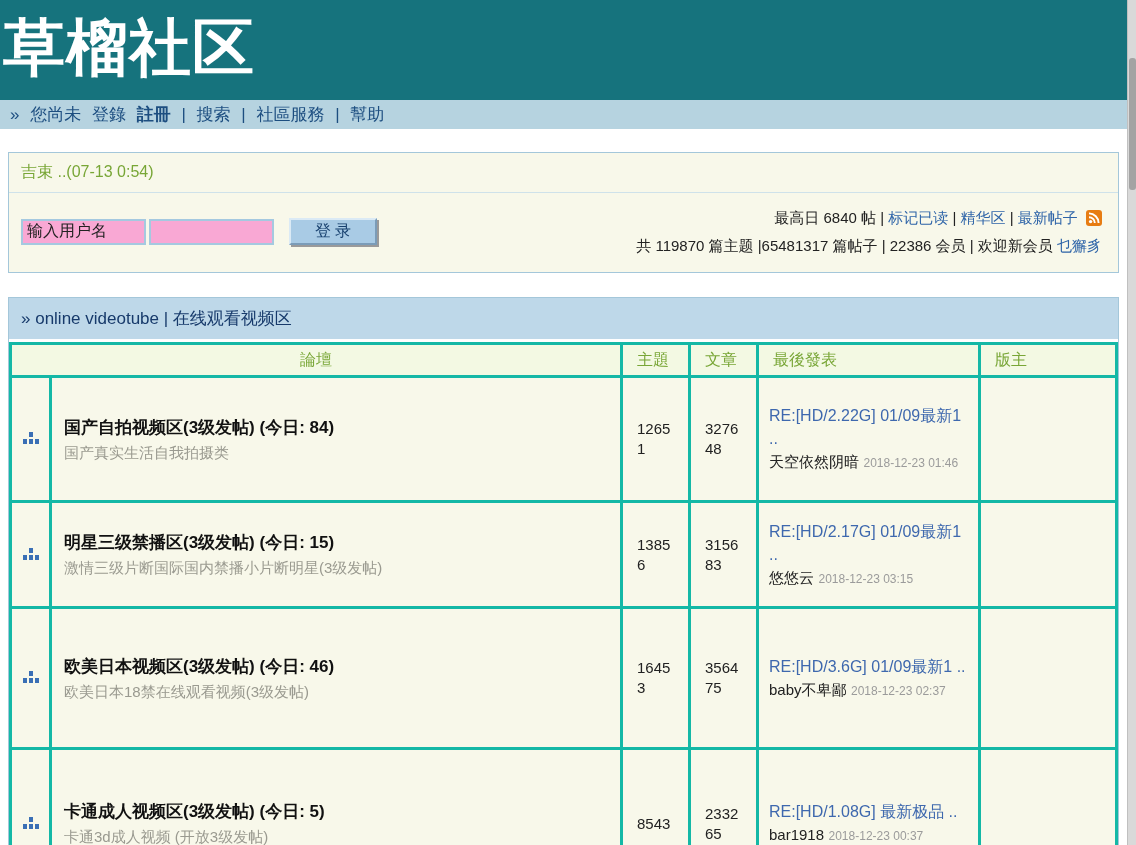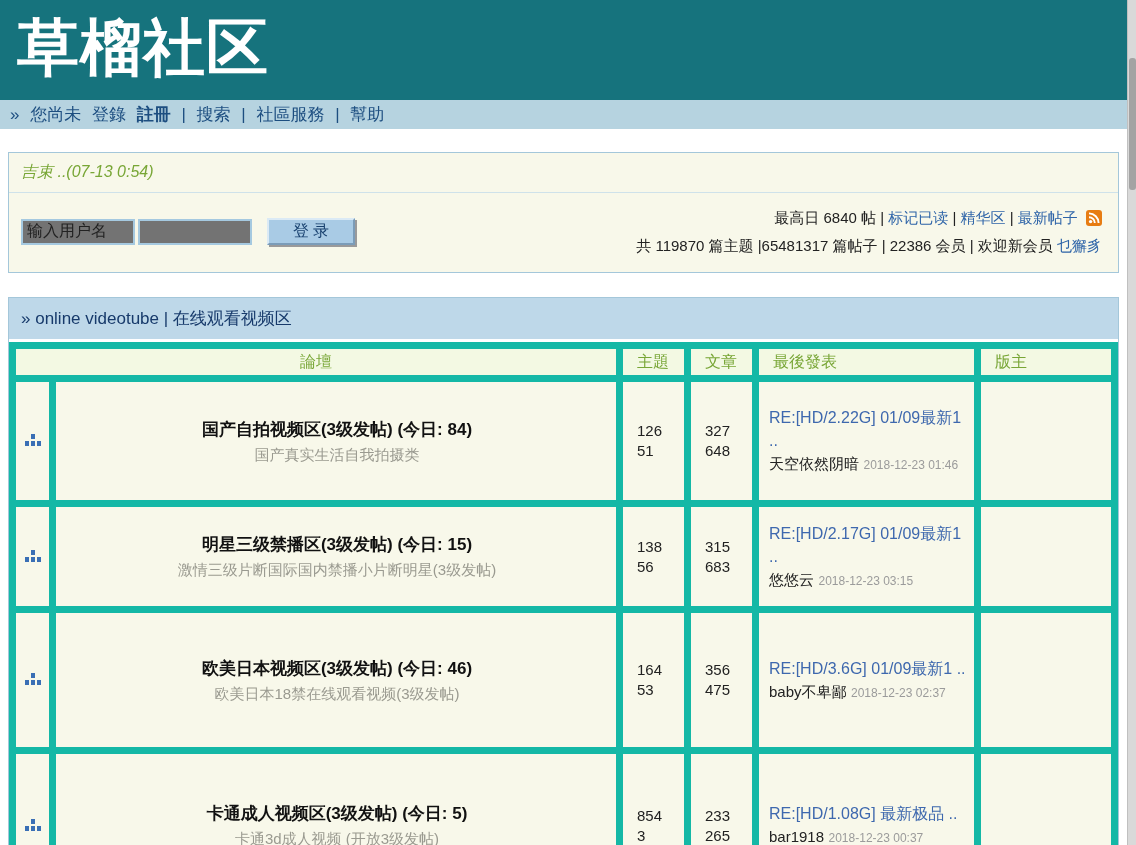--- a/index.html
+++ b/index.html
@@ -9,37 +9,37 @@
   .content { width:1127px; }
 
   
   .scrollbar { position:absolute; right:0; top:0; width:9px; height:845px;
     background:#d9d9d9; border-left:1px solid #c0c0c0; }
   .scroll-thumb { position:absolute; left:1px; width:7px; top:58px; height:132px;
     background:#a3a3a3; border-radius:3px; }
 
   
   .site-header { height:100px; background:#16737d; color:#fff; overflow:hidden; }
-  .site-title { font-size:62px; font-weight:bold; line-height:96px; padding-left:17px;
+  .site-title { font-size:62px; font-weight:bold; line-height:96px; padding-left:3px;
     letter-spacing:1px; }
 
   
   .navbar { height:29px; background:#b6d3e0; color:#1d4e80; font-size:17px;
     line-height:29px; padding-left:10px; white-space:nowrap; }
   .navbar span, .navbar a { margin-right:6px; color:#1d4e80; text-decoration:none; }
   .navbar .bold { font-weight:bold; }
   .navbar .lnk { cursor:pointer; }
 
   
   .notice-box { margin:23px 8px 0 8px; border:1px solid #a4c7da; background:#f8f8ea; }
   .notice-title { padding:9px 12px; color:#78a636; font-size:16px;
-    border-bottom:1px solid #cfe2ea; cursor:pointer;font-style:italic; }
+    border-bottom:1px solid #cfe2ea; cursor:pointer; }
   .notice-body { display:flex; justify-content:space-between; padding:12px 12px 14px 12px; }
   .login-form { display:flex; align-items:center; }
-  .login-input { width:114px; height:26px; border:2px solid #a5c9e0; background:#737373;
+  .login-input { width:125px; height:26px; border:2px solid #a5c9e0; background:#f9a8d4;
     font-size:16px; color:#222; padding:0 4px; margin-right:3px;
     font-family:"Liberation Sans","DejaVu Sans",sans-serif; }
   .login-btn { width:88px; height:27px; margin-left:12px; background:#a9cbe5;
     border-top:2px solid #dbeaf5; border-left:2px solid #dbeaf5;
     border-right:2px solid #7b9cb8; border-bottom:2px solid #7b9cb8;
     box-shadow:2px 2px 0 #9a9a9a; color:#17406e; font-size:16px; cursor:pointer;
     font-family:Liberation Serif, serif; }
   .stats { text-align:right; font-size:15px; color:#222; line-height:25px;
     padding-right:4px; white-space:nowrap; }
   .stats .lnk { color:#2e64a8; text-decoration:none; cursor:pointer; }
@@ -50,25 +50,25 @@
   .panel-header { background:#bed8e9; color:#173a6b; font-weight:normal; font-size:17px;
     padding:9px 12px; cursor:pointer; }
   .panel-strip { height:3px; background:#fff; }
   table.forums { width:100%; border-collapse:collapse; table-layout:fixed;
     background:#f8f8ea; }
   table.forums col.c-icon { width:40px; }
   table.forums col.c-topics { width:68px; }
   table.forums col.c-posts { width:68px; }
   table.forums col.c-last { width:222px; }
   table.forums col.c-mod { width:137px; }
-  table.forums td, table.forums th { border:7px solid #14b8a6; vertical-align:middle; }
+  table.forums td, table.forums th { border:3px solid #14b8a6; vertical-align:middle; }
   tr.thead th { background:#f3f9e3; color:#78a636; font-weight:normal; font-size:16px;
     height:33px; text-align:left; padding-left:14px; }
   tr.thead th.center { text-align:center; padding-left:0; }
-  td.forum-cell { padding:8px 10px 8px 12px;text-align:center; }
+  td.forum-cell { padding:8px 10px 8px 12px; }
   .forum-title { font-size:17px; font-weight:bold; color:#111; cursor:pointer; }
   .forum-desc { font-size:15px; color:#9a9a90; margin-top:5px; }
   td.num-cell { font-size:15px; color:#222; padding:16px 14px; word-break:break-all;
     line-height:20px; }
   td.last-cell { vertical-align:top; padding:7px 8px 6px 10px; font-size:16px;
     line-height:23px; }
   .last-link { color:#3e68ae; text-decoration:none; cursor:pointer; word-break:break-all; }
   .last-user { color:#222; font-size:15px; cursor:pointer; }
   .last-date { color:#9b9b9b; font-size:12px; }
   td.icon-cell { text-align:center; }

